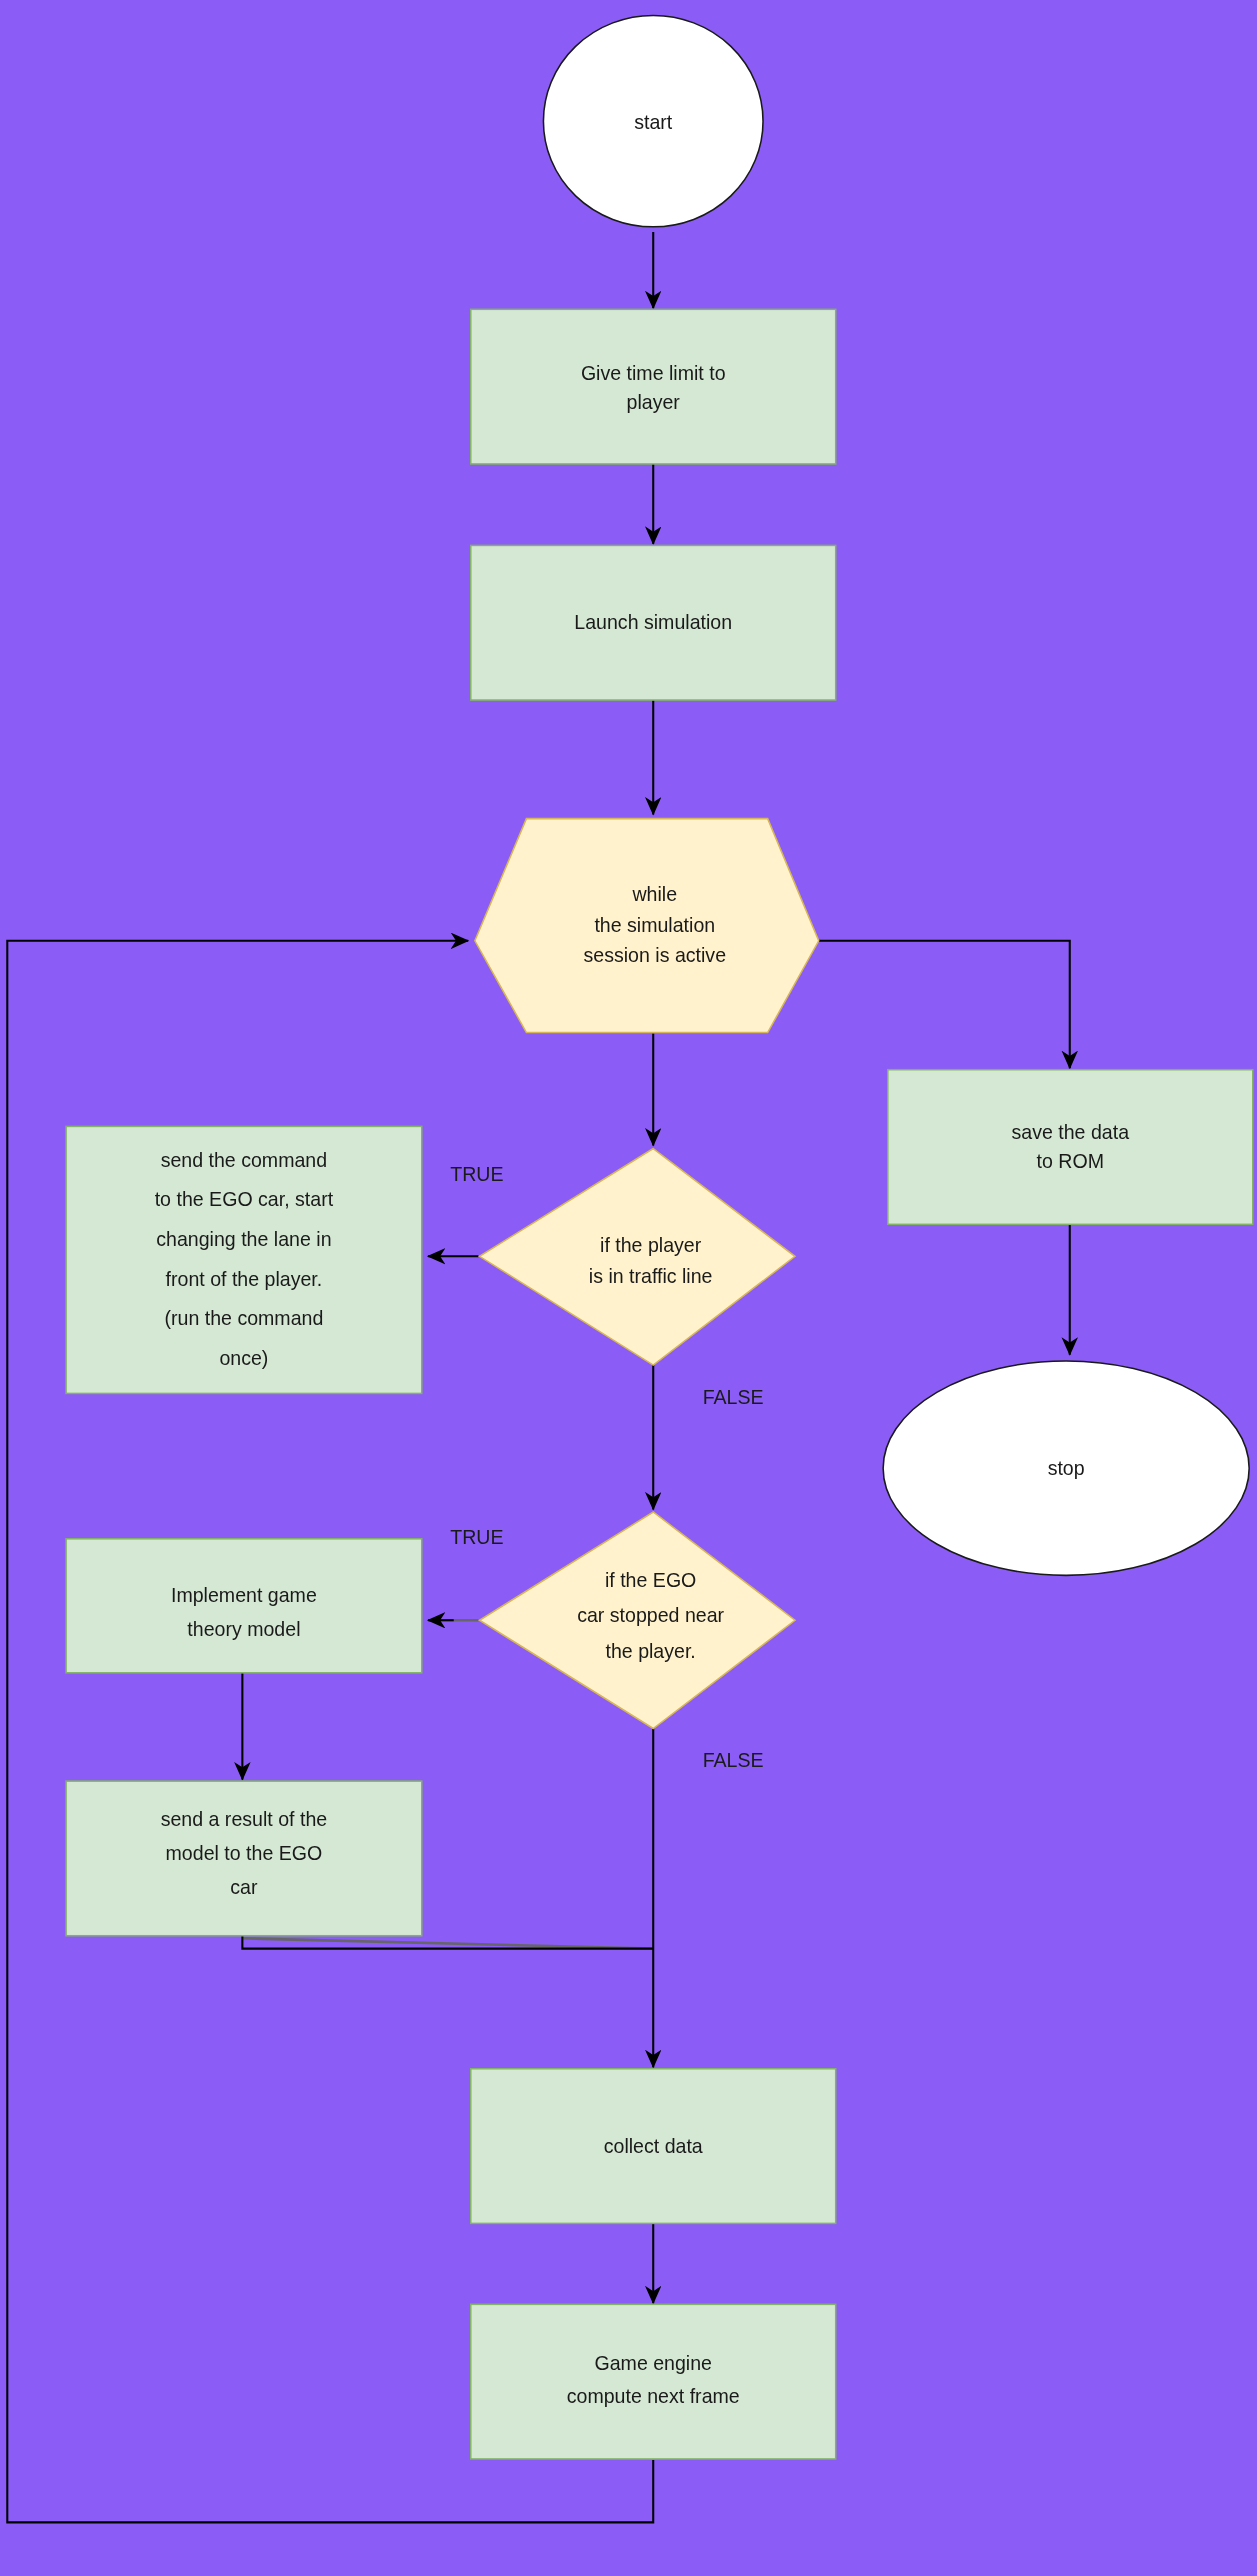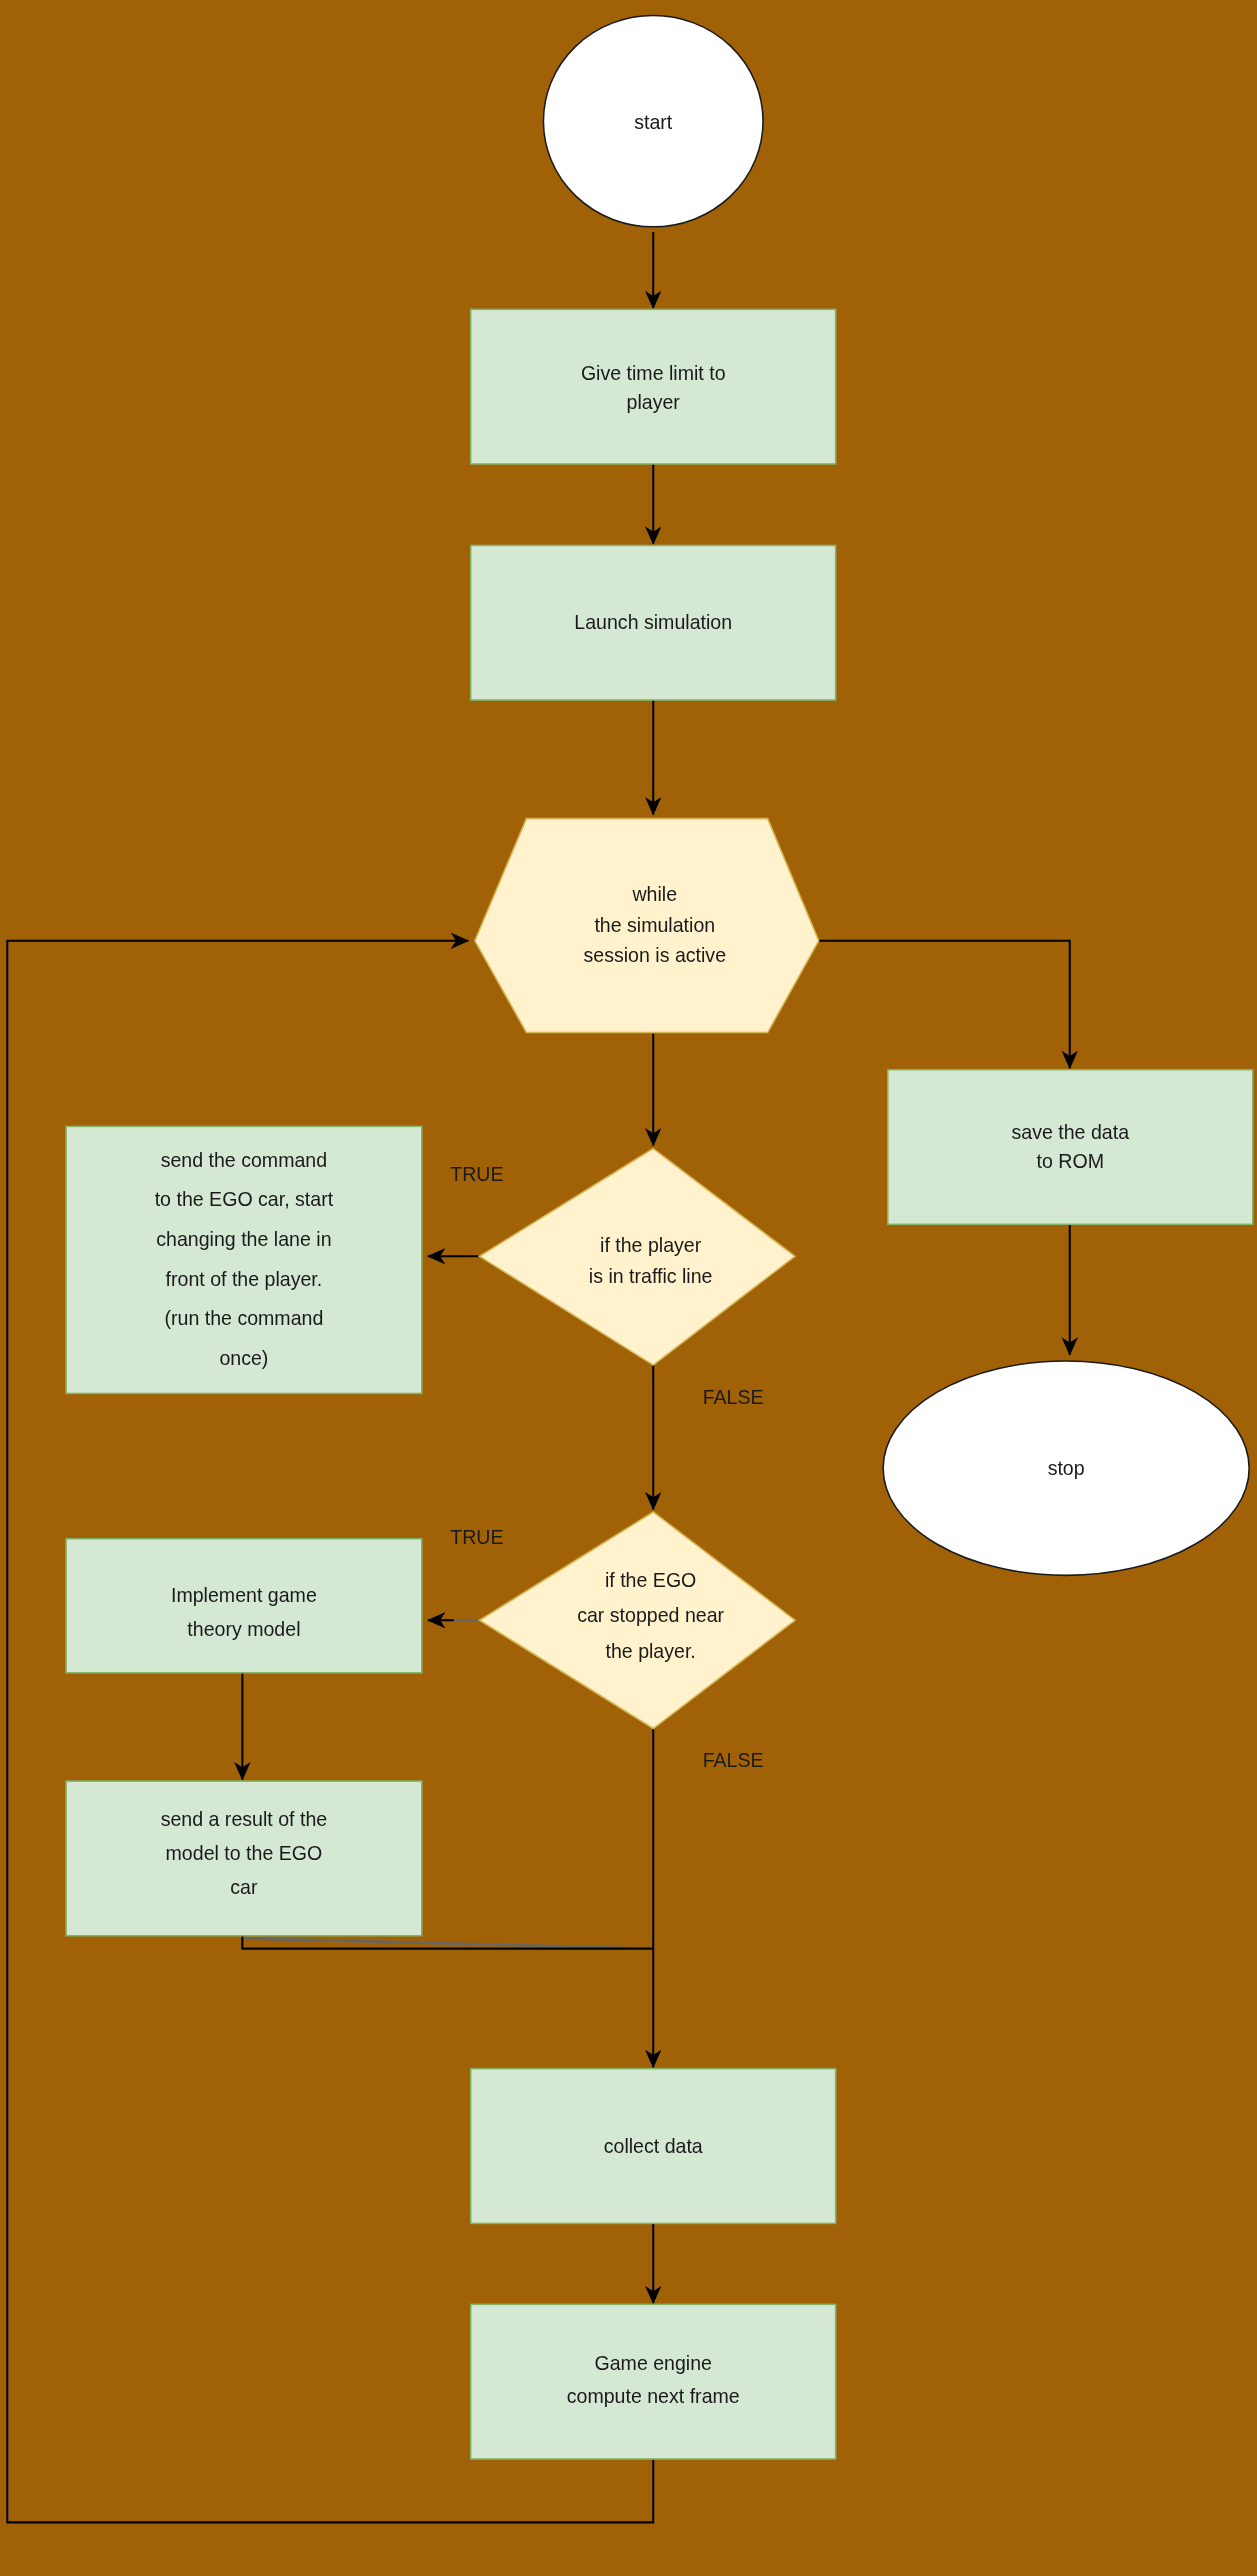--- a/index.html
+++ b/index.html
@@ -10,21 +10,21 @@
   body {
     width: 1258px;
     height: 2576px;
     font-family: "Liberation Sans", sans-serif;
   }
   #flow-root {
     position: relative;
     width: 1258px;
     height: 2576px;
     overflow: hidden;
-    background: #a16207;
+    background: #8b5cf6;
   }
   svg#flowchart {
     display: block;
     width: 1258px;
     height: 2576px;
   }
   .shape-terminal {
     fill: #ffffff;
     stroke: #1a1a1a;
     stroke-width: 3;

